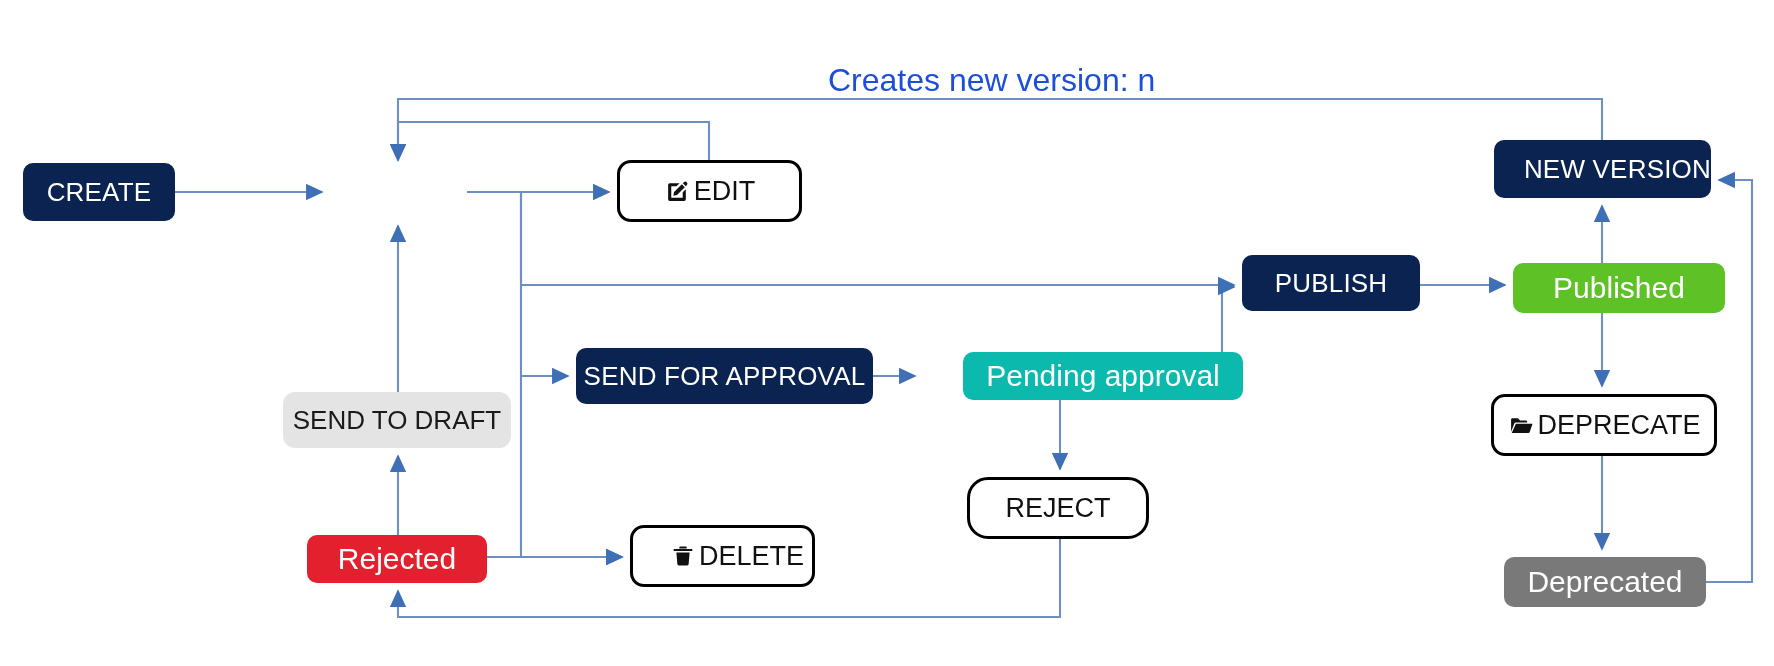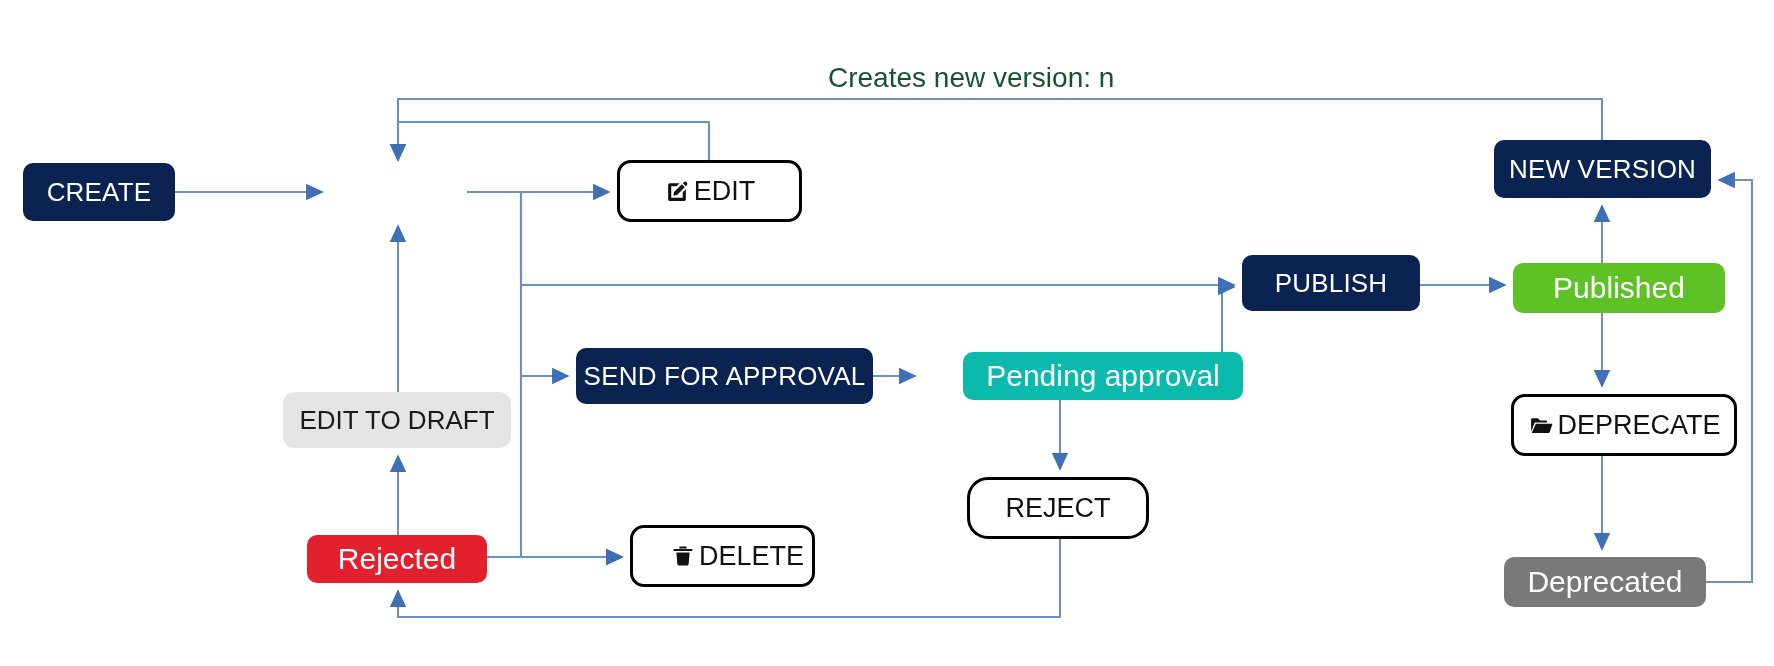--- a/index.html
+++ b/index.html
@@ -65,22 +65,22 @@
     flex: 0 0 auto;
   }
   .soft {
     border-radius: 12px;
     background: #e4e4e4;
     color: #1a1a1a;
     font-size: 26px;
   }
   .toplabel {
     position: absolute;
-    font-size: 28px;
-    color: #14532d;
+    font-size: 32px;
+    color: #1d4ed8;
     white-space: nowrap;
   }
 </style>
 </head>
 <body>
 
 <div id="canvas">
 
   <svg id="edges" viewBox="0 0 1774 666" xmlns="http://www.w3.org/2000/svg">
     <defs>
@@ -158,28 +158,28 @@
 
   <div class="node action" style="left:576px; top:348px; width:297px; height:56px; background:#0a2351;">
     <span>SEND FOR APPROVAL</span>
   </div>
 
   <div class="node state" style="left:963px; top:352px; width:280px; height:48px; background:#0cbaad;">
     <span>Pending approval</span>
   </div>
 
   <div class="node soft" style="left:283px; top:392px; width:228px; height:56px;">
-    <span>EDIT TO DRAFT</span>
-  </div>
-
-  <div class="node action" style="left:1494px; top:140px; width:217px; height:58px; background:#0a2351;">
+    <span>SEND TO DRAFT</span>
+  </div>
+
+  <div class="node action" style="left:1494px; top:140px; width:217px; height:58px; background:#0a2351;justify-content:flex-end;">
     <span>NEW VERSION</span>
   </div>
 
-  <div class="node cmd" style="left:1491px; top:394px; width:226px; height:62px; margin-left:20px;">
+  <div class="node cmd" style="left:1491px; top:394px; width:226px; height:62px; ">
     <span class="glyph">
       <svg viewBox="0 0 24 24" width="25" height="25">
         <path d="M2 6.2A1.2 1.2 0 0 1 3.2 5h5.4l2 2.2h5.6a1.2 1.2 0 0 1 1.2 1.2V9H6.6a1.6 1.6 0 0 0-1.5 1.1L2 18z" fill="#111"></path>
         <path d="M6.6 10.2h15.1a.7.7 0 0 1 .66.95L19.8 18.4a1.2 1.2 0 0 1-1.12.78H2.6z" fill="#111"></path>
       </svg>
     </span>
     <span>DEPRECATE</span>
   </div>
 
   <div class="node state" style="left:1504px; top:557px; width:202px; height:50px; background:#797979;">

